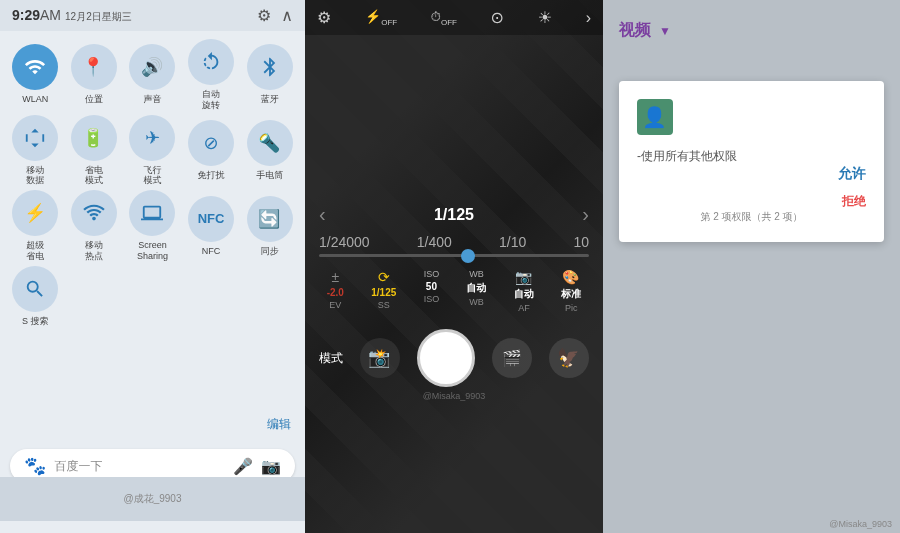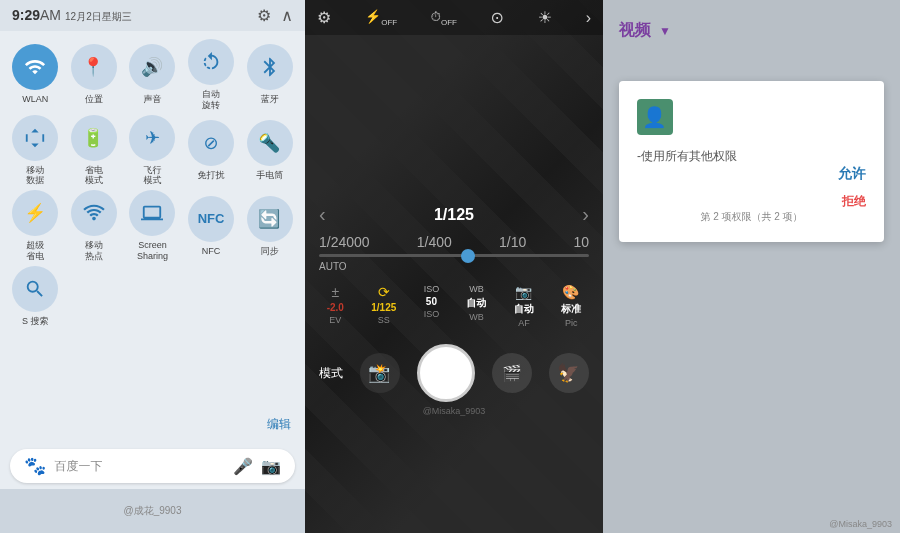--- a/index.html
+++ b/index.html
@@ -109,21 +109,21 @@
       color: #888;
       font-size: 16px;
     }
     .search-cam {
       color: #888;
       font-size: 16px;
     }
 
     .bottom-bar {
       position: absolute;
-      bottom: 0;
+      bottom: 12px;
       left: 0;
       right: 0;
       height: 44px;
       background: #ccd5de;
       display: flex;
       align-items: center;
       justify-content: center;
     }
     .weibo-watermark {
       font-size: 10px;
@@ -546,21 +546,20 @@
   <div class="shutter-slider-area">
     <div class="shutter-labels">
       <span>1/24000</span>
       <span>1/400</span>
       <span>1/10</span>
       <span>10</span>
     </div>
     <div class="shutter-track">
       <div class="shutter-thumb"></div>
     </div>
-    <div class="auto-label">AUTO</div>
   </div>
 
   <div class="camera-params">
     <div class="cam-param">
       <span class="cam-param-icon">±</span>
       <span class="cam-param-value red">-2.0</span>
       <span class="cam-param-label">EV</span>
     </div>
     <div class="cam-param">
       <span class="cam-param-icon" style="color:#f1c40f;">⟳</span>

